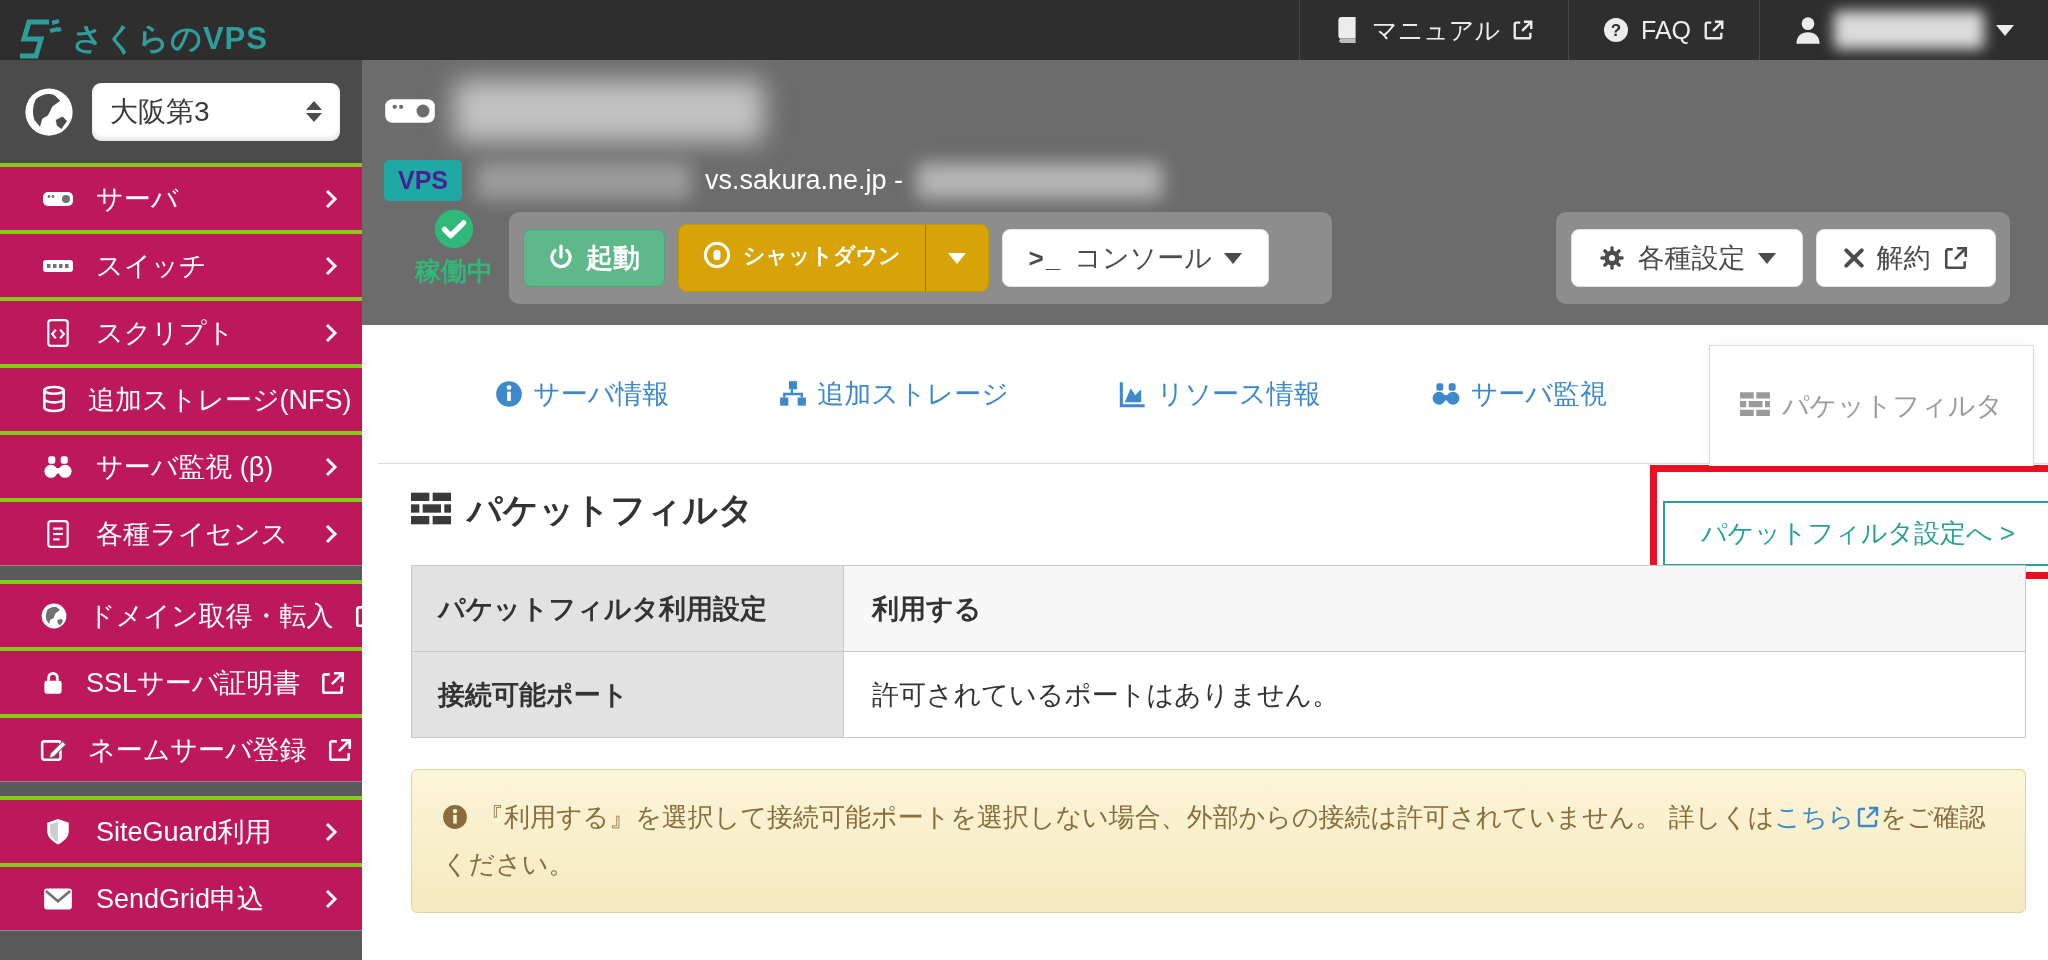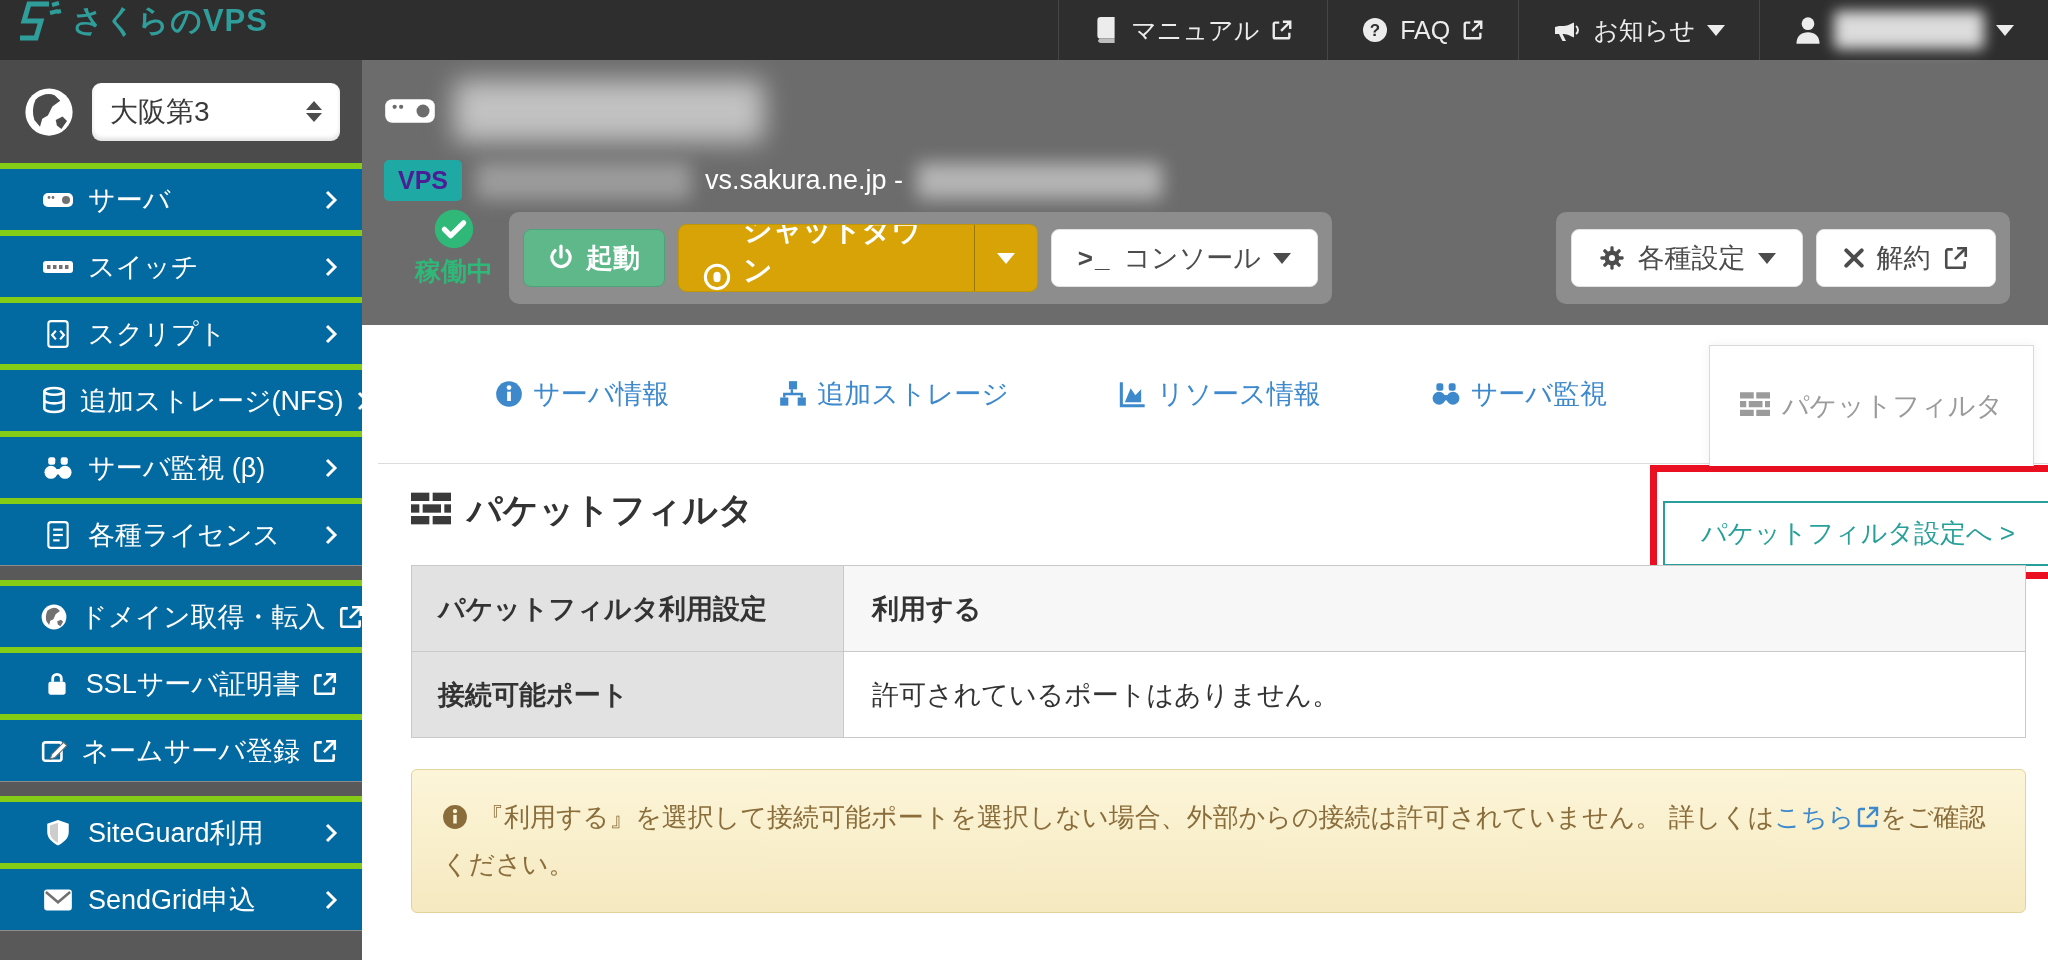--- a/index.html
+++ b/index.html
@@ -2,21 +2,21 @@
 <html><head>
 <meta charset="utf-8">
 <style>
   html,body{margin:0;padding:0;}
   body{width:2048px;height:960px;position:relative;overflow:hidden;background:#fff;
        font-family:"Liberation Sans","DejaVu Sans",sans-serif;}
   .stage{position:absolute;inset:0;width:2048px;height:960px;}
 
   
   .topbar{position:absolute;left:0;top:0;width:2048px;height:60px;background:#2e2e2e;
-          display:flex;align-items:flex-start;z-index:10;}
+          display:flex;align-items:flex-end;z-index:10;}
   .logo{display:flex;align-items:center;gap:10px;padding-left:16px;cursor:pointer;}
   .logo-text{color:#2f9e9b;font-size:31px;font-weight:bold;letter-spacing:1px;}
   .tb-right{margin-left:auto;display:flex;height:100%;}
   .tb-item{display:flex;align-items:center;gap:12px;padding:0 34px;height:100%;
            color:#ececec;font-size:25px;border-left:1px solid #464646;cursor:pointer;}
   .redact{background:#dcdcdc;filter:blur(7px);border-radius:4px;}
   .tb-user-redact{width:150px;height:38px;}
   .caret{width:0;height:0;border-left:9px solid transparent;border-right:9px solid transparent;
          border-top:11px solid #ececec;display:inline-block;}
   .caret.dark{border-top-color:#4c4c4c;}
@@ -26,22 +26,22 @@
   .sidebar{position:absolute;left:0;top:60px;width:362px;height:900px;background:#595959;}
   .zone{height:103px;background:#4b4b4b;display:flex;align-items:center;gap:16px;padding:0 22px;box-sizing:border-box;}
   .zone-select{flex:1;height:58px;background:#fff;border-radius:9px;display:flex;align-items:center;
                padding:0 18px;font-size:28px;color:#3a3a3a;cursor:pointer;
                box-shadow:inset 0 -3px 4px rgba(0,0,0,.12);}
   .zone-select .sel-label{flex:1;}
   .updown{display:flex;flex-direction:column;gap:3px;align-items:center;}
   .updown i{display:block;width:0;height:0;border-left:8px solid transparent;border-right:8px solid transparent;}
   .updown .up{border-bottom:9px solid #4c4c4c;}
   .updown .dn{border-top:9px solid #4c4c4c;}
-  .menu-item{height:67px;background:#0369a1;border-top:6px solid #84cc16;display:flex;align-items:center;
-             gap:12px;padding:0 24px 0 40px;color:#fff;font-size:27px;cursor:pointer;box-sizing:border-box;}
+  .menu-item{height:67px;background:#be185d;border-top:4px solid #84cc16;display:flex;align-items:center;
+             gap:20px;padding:0 24px 0 40px;color:#fff;font-size:27px;cursor:pointer;box-sizing:border-box;}
   .menu-item .mi-icon{width:36px;display:flex;justify-content:center;color:#fff;}
   .menu-item .mi-label{flex:1;white-space:nowrap;}
   .menu-divider{height:14px;background:#595959;border-top:1px solid #8d8d8d;}
   .sb-bottom{height:32px;background:#595959;border-top:1px solid #8d8d8d;}
 
   
   .srv-header{position:absolute;left:362px;top:60px;width:1686px;height:265px;background:#6c6c6c;}
   .srv-title{position:absolute;left:22px;top:20px;display:flex;align-items:center;gap:18px;}
   .srv-title .redact{width:310px;height:62px;background:#c2c2c2;filter:blur(13px);border-radius:8px;}
   .host-row{position:absolute;left:22px;top:100px;display:flex;align-items:center;gap:14px;
@@ -52,22 +52,22 @@
   .status{position:absolute;left:44px;top:148px;width:96px;text-align:center;}
   .status .st-label{color:#2fb878;font-size:26px;font-weight:bold;}
   .btn-group{position:absolute;top:152px;height:92px;background:#8d8d8d;border-radius:10px;
              display:flex;align-items:center;gap:13px;box-sizing:border-box;}
   .bg-left{left:147px;width:823px;padding:0 14px;}
   .bg-right{left:1194px;width:454px;padding:0 12px;justify-content:center;}
   .btn{height:58px;border-radius:8px;display:flex;align-items:center;gap:12px;font-size:27px;
        cursor:pointer;box-sizing:border-box;white-space:nowrap;}
   .btn-start{background:#5eb88a;border:1px solid #4da47a;color:#fff;font-weight:bold;padding:0 24px;}
   .btn-shutdown-wrap{display:flex;height:66px;border:1px solid #c29704;border-radius:8px;overflow:hidden;}
-  .btn-shutdown{background:#d7a306;color:#fff;font-weight:bold;font-size:29px;display:flex;
-                align-items:flex-end;gap:12px;padding:0 24px;cursor:pointer;}
+  .btn-shutdown{background:#d7a306;color:#fff;font-weight:bold;font-size:22px;display:flex;
+                align-items:flex-start;gap:12px;padding:16px 24px;cursor:pointer;}
   .btn-shutdown-caret{width:62px;background:#d7a306;border-left:1px solid rgba(0,0,0,.28);
                       display:flex;align-items:center;justify-content:center;cursor:pointer;}
   .btn-white{background:#fff;color:#4c4c4c;padding:0 26px;border:1px solid #e2e2e2;}
   .console-glyph{font-weight:bold;font-size:26px;letter-spacing:2px;}
 
   
   .content{position:absolute;left:378px;top:325px;width:1686px;height:632px;background:#fff;}
   .tabbar{position:absolute;left:0;top:0;width:100%;height:139px;border-bottom:1px solid #dcdcdc;
           display:flex;align-items:center;gap:110px;padding-left:117px;box-sizing:border-box;}
   .tab{display:flex;align-items:center;gap:10px;color:#3d89cc;font-size:27px;cursor:pointer;white-space:nowrap;}
@@ -141,30 +141,20 @@
         <span>
           <svg width="22" height="22" viewBox="0 0 24 24" fill="none" stroke="#ececec" stroke-width="2.6">
             <path d="M9 4 H4.5 A1.5 1.5 0 0 0 3 5.5 V19.5 A1.5 1.5 0 0 0 4.5 21 H18.5 A1.5 1.5 0 0 0 20 19.5 V15"></path>
             <path d="M13 3 h8 v8"></path>
               <path d="M21 3 L11 13"></path>
           </svg>
         </span>
       </div>
       <div class="tb-item">
         <span>
-          <svg width="28" height="26" viewBox="0 0 28 26" fill="#ececec">
-            <path d="M2 10 v7 h4 l3.5 7 h3.5 l-3.5 -7 h1.5 c3 0 10 3.5 10 3.5 V5.5 c0 0 -7 3.5 -10 3.5 H6 z"></path>
-            <path d="M23 9 a5 5 0 0 1 0 8" fill="none" stroke="#ececec" stroke-width="2"></path>
-          </svg>
-        </span>
-        <span>お知らせ</span>
-        <span class="caret"></span>
-      </div>
-      <div class="tb-item">
-        <span>
           <svg width="28" height="30" viewBox="0 0 24 26" fill="#ececec">
             <circle cx="12" cy="7.5" r="5.5"></circle>
             <path d="M2 25 c0 -7 4.5 -10 10 -10 s10 3 10 10 z"></path>
           </svg>
         </span>
         <span class="redact tb-user-redact"></span>
         <span class="caret"></span>
       </div>
     </div>
   </div>

